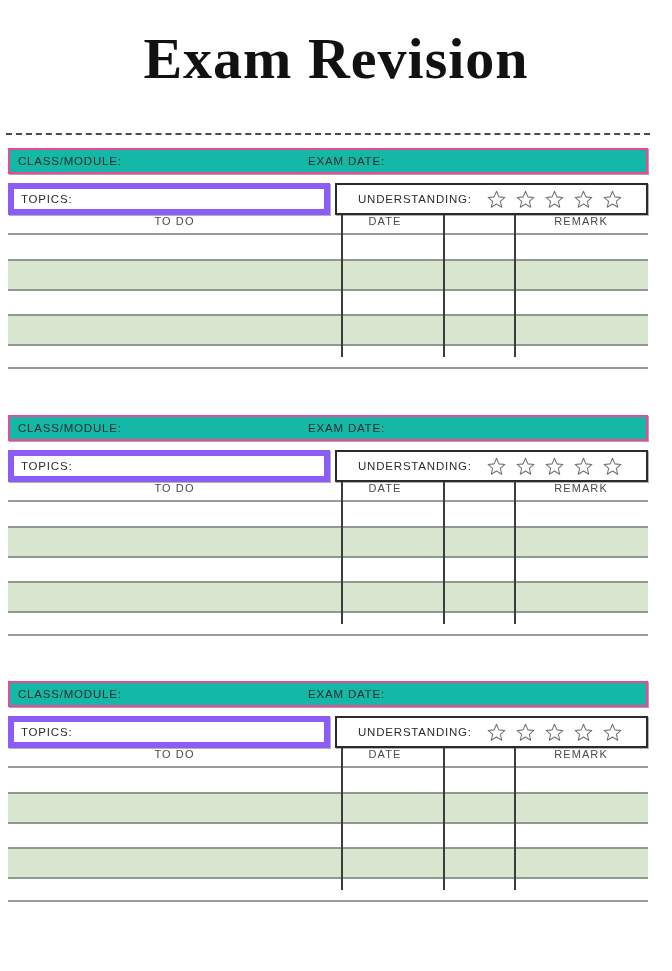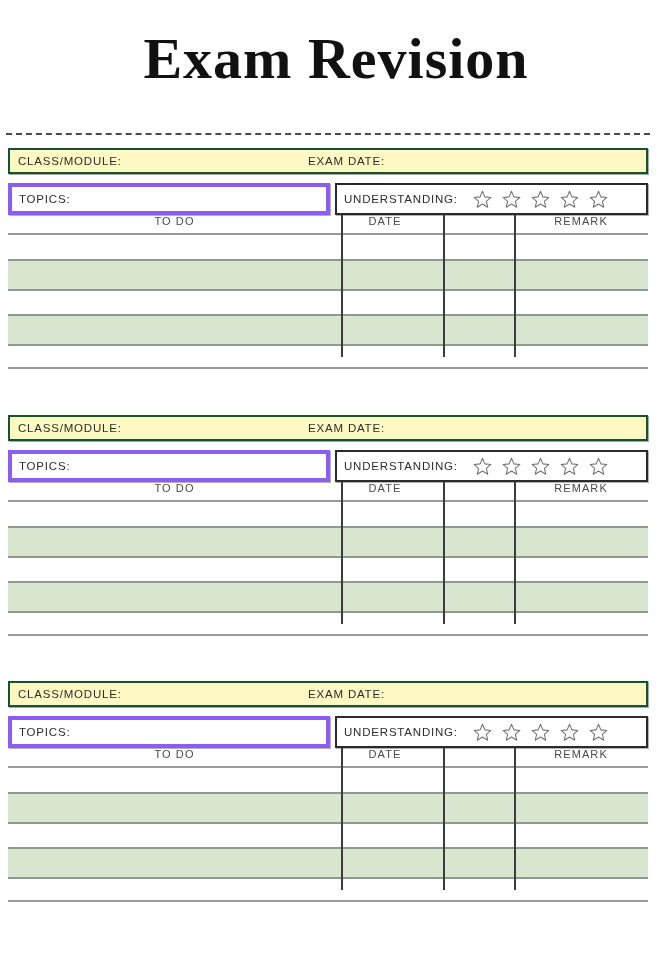--- a/index.html
+++ b/index.html
@@ -53,22 +53,22 @@
   .section {
     position: absolute;
     left: 8px;
     width: 640px;
   }
 
   
   .header-bar {
     position: relative;
     height: 26px;
-    background: #fef9c3;
-    border: 2px solid #14532d;
+    background: #14b8a6;
+    border: 2px solid #ec4899;
     box-sizing: border-box;
     box-shadow: 1px 1px 0 rgba(0,0,0,0.35);
   }
   .header-bar .lbl-class {
     position: absolute;
     left: 8px;
     top: 50%;
     transform: translateY(-50%);
     font-size: 11.5px;
     letter-spacing: 0.8px;
@@ -95,21 +95,21 @@
     position: relative;
     margin-top: 9px;
     height: 32px;
   }
   .topics-box {
     position: absolute;
     left: 0;
     top: 0;
     width: 322px;
     height: 32px;
-    border: 4px solid #8b5cf6;
+    border: 6px solid #8b5cf6;
     box-sizing: border-box;
     background: #ffffff;
     box-shadow: 1px 1px 0 rgba(0,0,0,0.3);
   }
   .topics-box .lbl {
     position: absolute;
     left: 7px;
     top: 50%;
     transform: translateY(-50%);
     font-size: 11.5px;
@@ -123,21 +123,21 @@
     width: 313px;
     height: 32px;
     border: 2px solid #2b2b2b;
     box-sizing: border-box;
     background: #ffffff;
     box-shadow: 1px 1px 0 rgba(0,0,0,0.3);
     display: flex;
     align-items: center;
   }
   .understanding-box .lbl {
-    margin-left: 7px;
+    margin-left: 21px;
     font-size: 11.5px;
     letter-spacing: 0.8px;
     color: #2c2c2c;
     white-space: nowrap;
   }
   .stars {
     display: flex;
     align-items: center;
     gap: 8px;
     margin-left: 14px;

